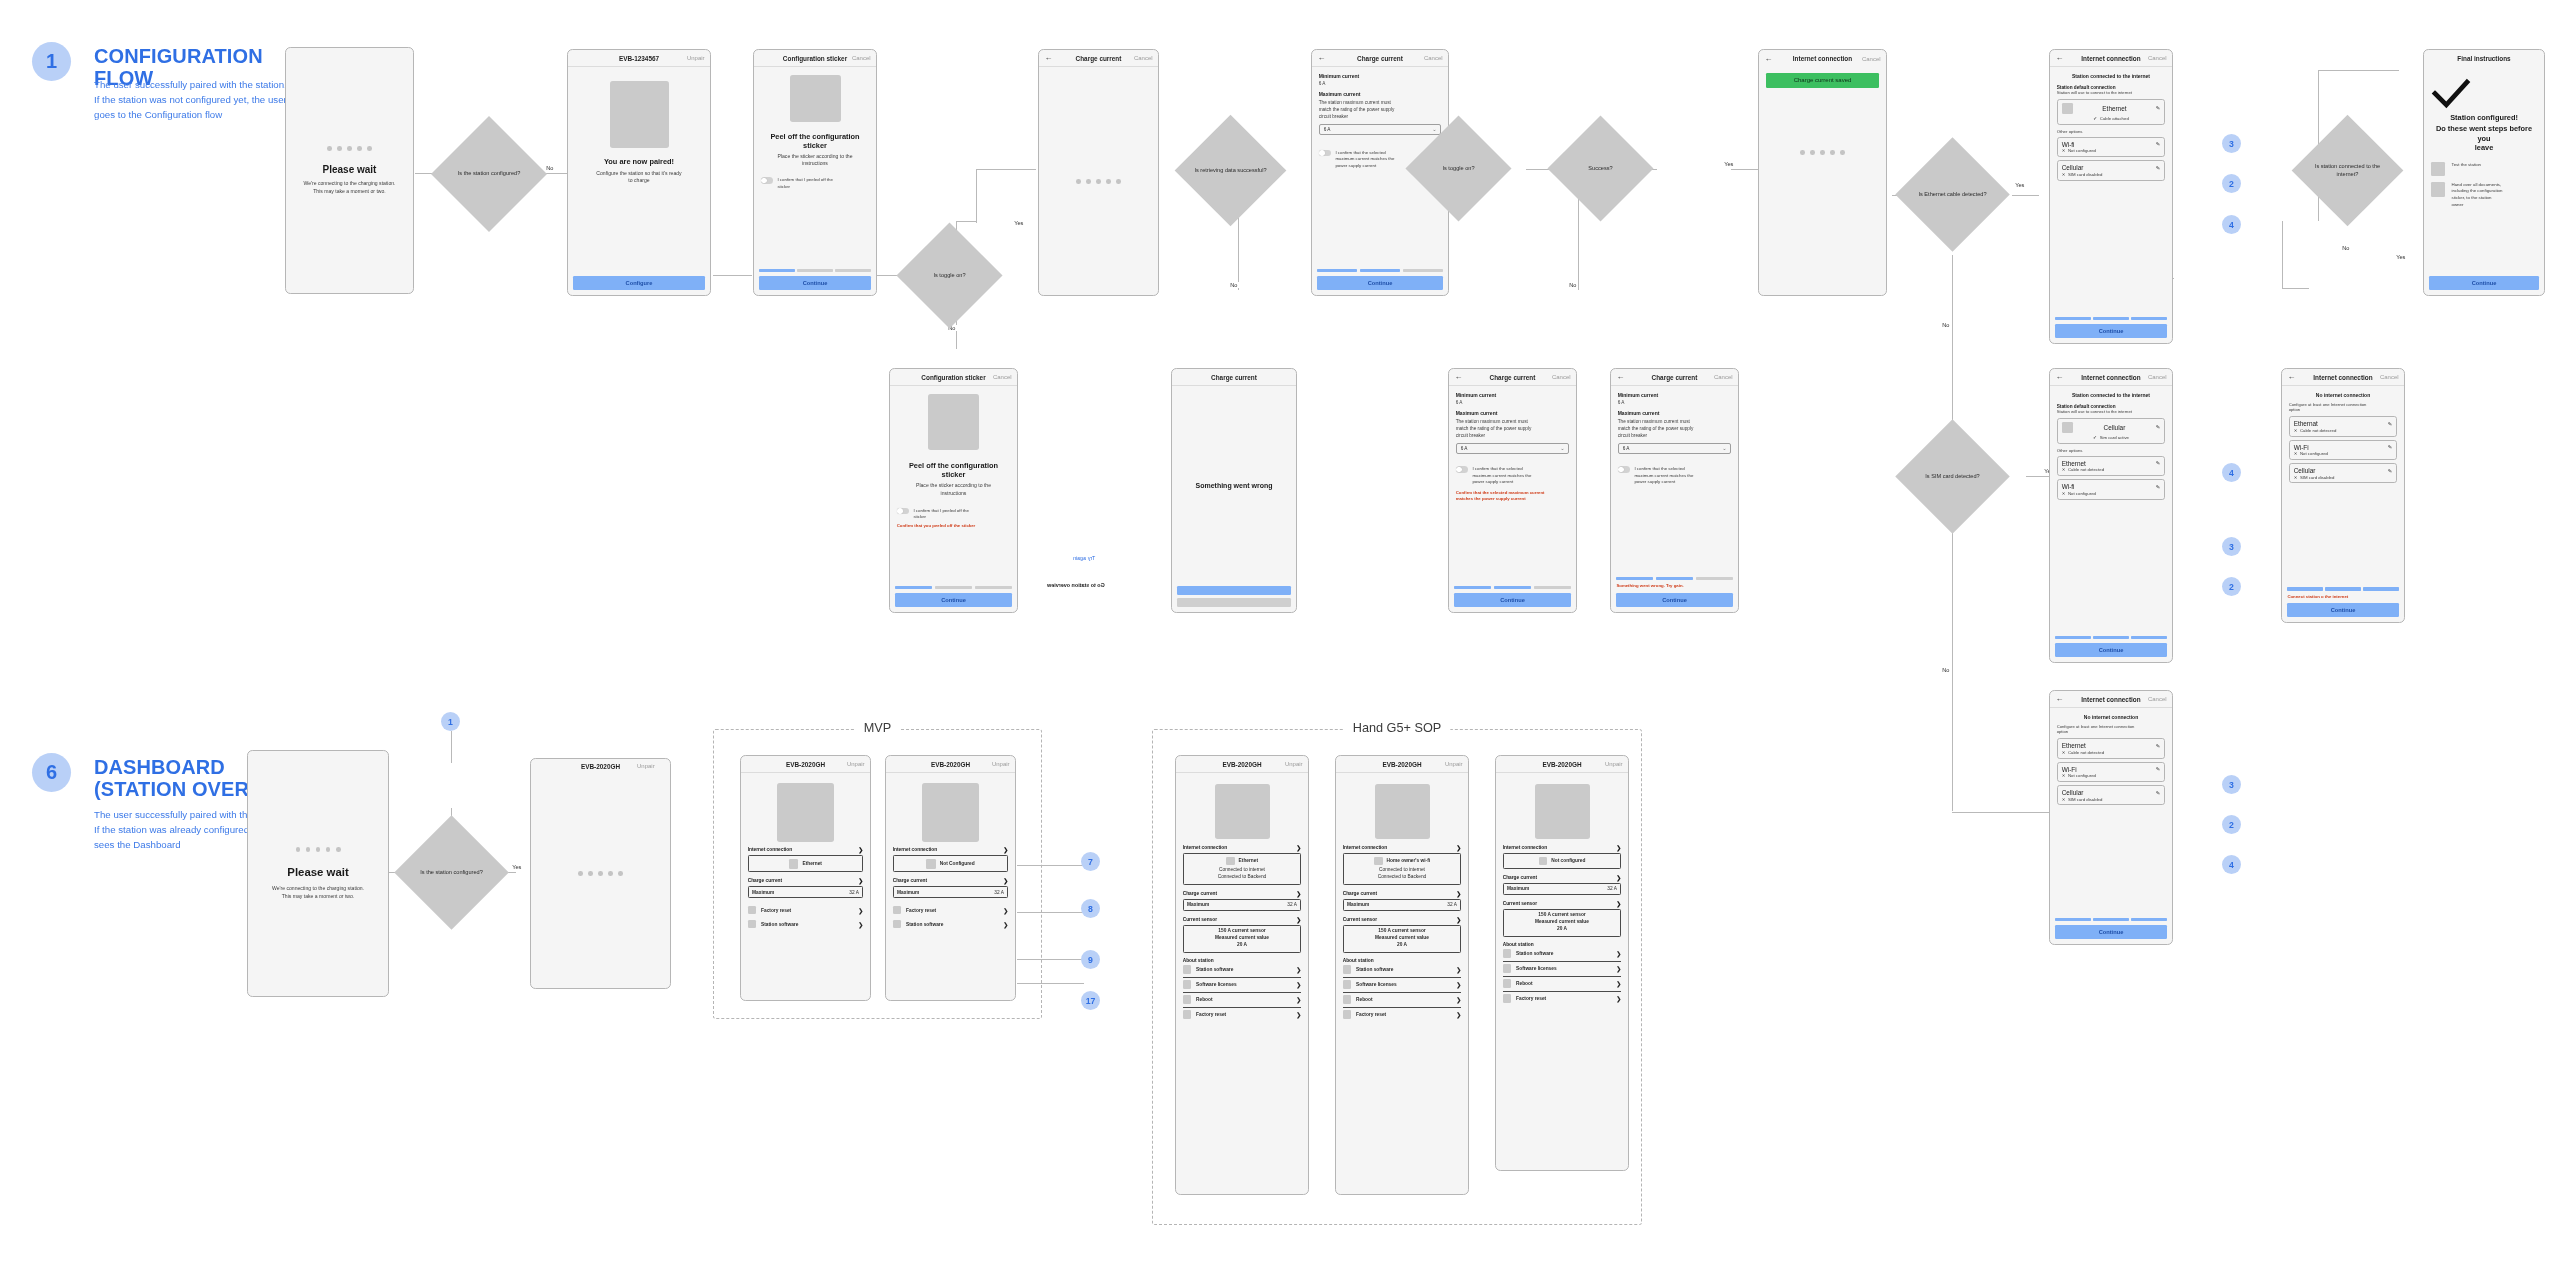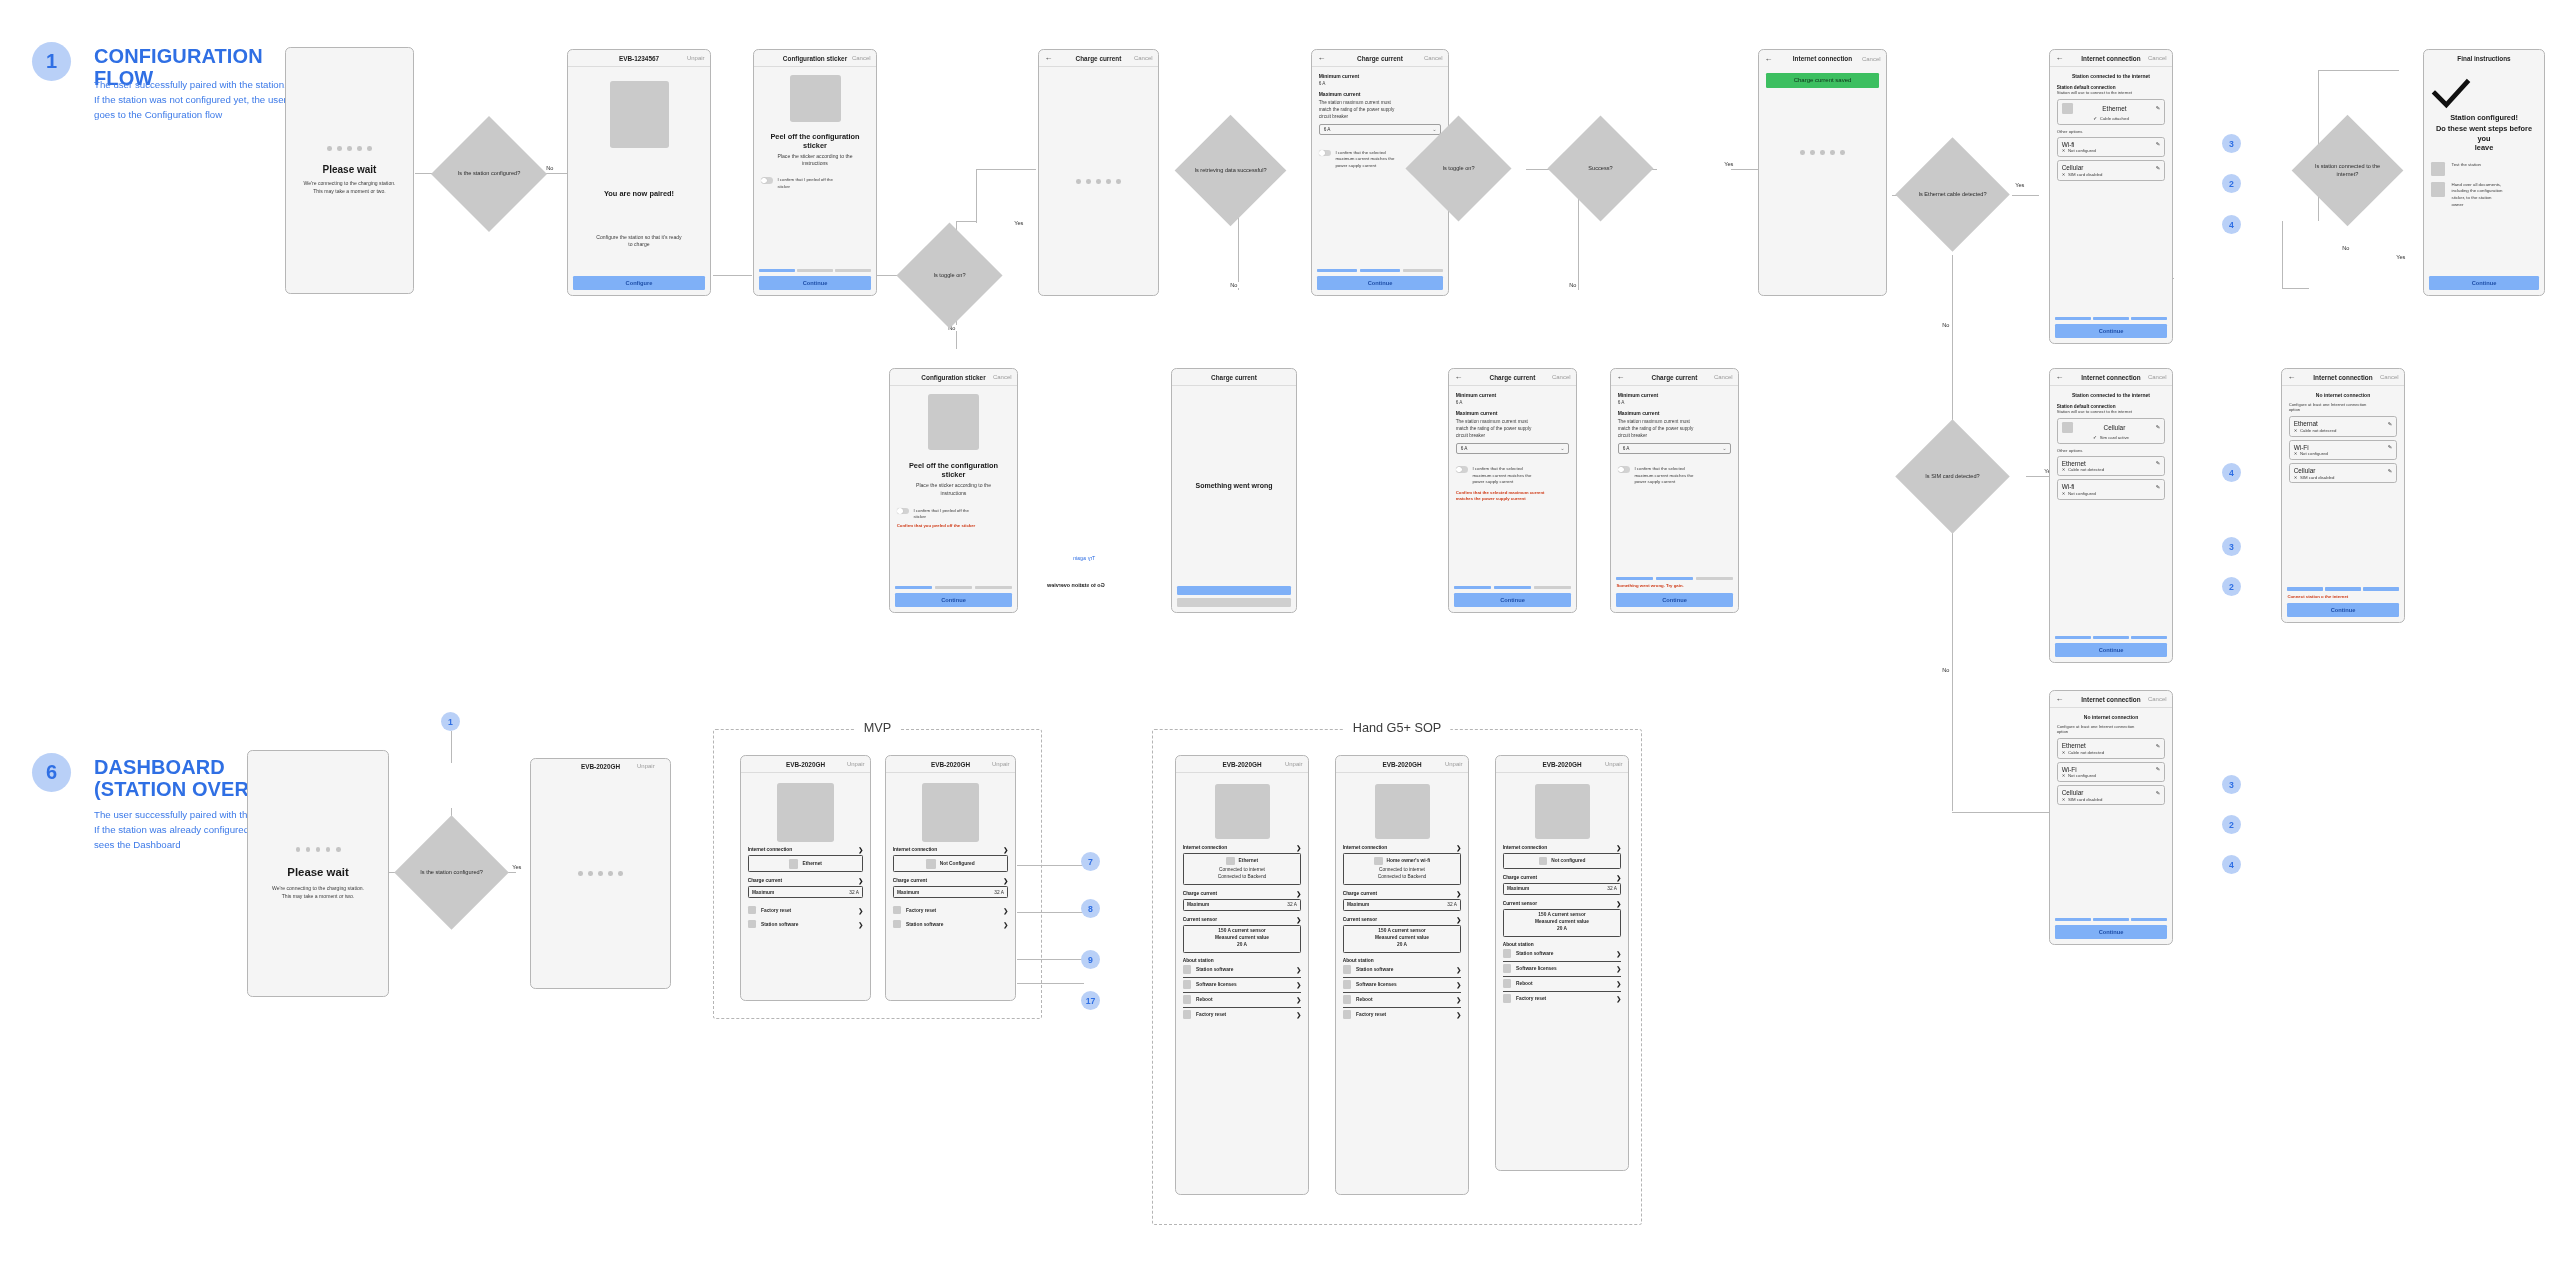--- a/index.html
+++ b/index.html
@@ -226,21 +226,21 @@
       <div class="tx">Is the
 station
 configured?</div>
   </div>
 
   <div class="phone" style="left:567px; top:49px; width:144px; height:247px;">
     <div class="ph-bar">
       <div class="ph-title">EVB-1234567</div>
       <div class="ph-unpair">Unpair</div>
     </div>
-    <div class="ph-body" style="display:flex;flex-direction:column;align-items:center;padding-top:13.4px;gap:32px;">
+    <div class="ph-body" style="display:flex;flex-direction:column;align-items:center;padding-top:13.4px;">
       <div class="img-ph" style="width:59px;height:67px;"></div>
       <div class="h-mid" style="margin-top:9.4px;">You are now paired!</div>
       <div class="p-sm" style="margin-top:3.4px;white-space:pre-line;">Configure the station so that it's ready
 to charge</div>
     </div>
     <div class="ph-foot">
       <div class="btn-primary">Configure</div>
     </div>
   </div>
 

